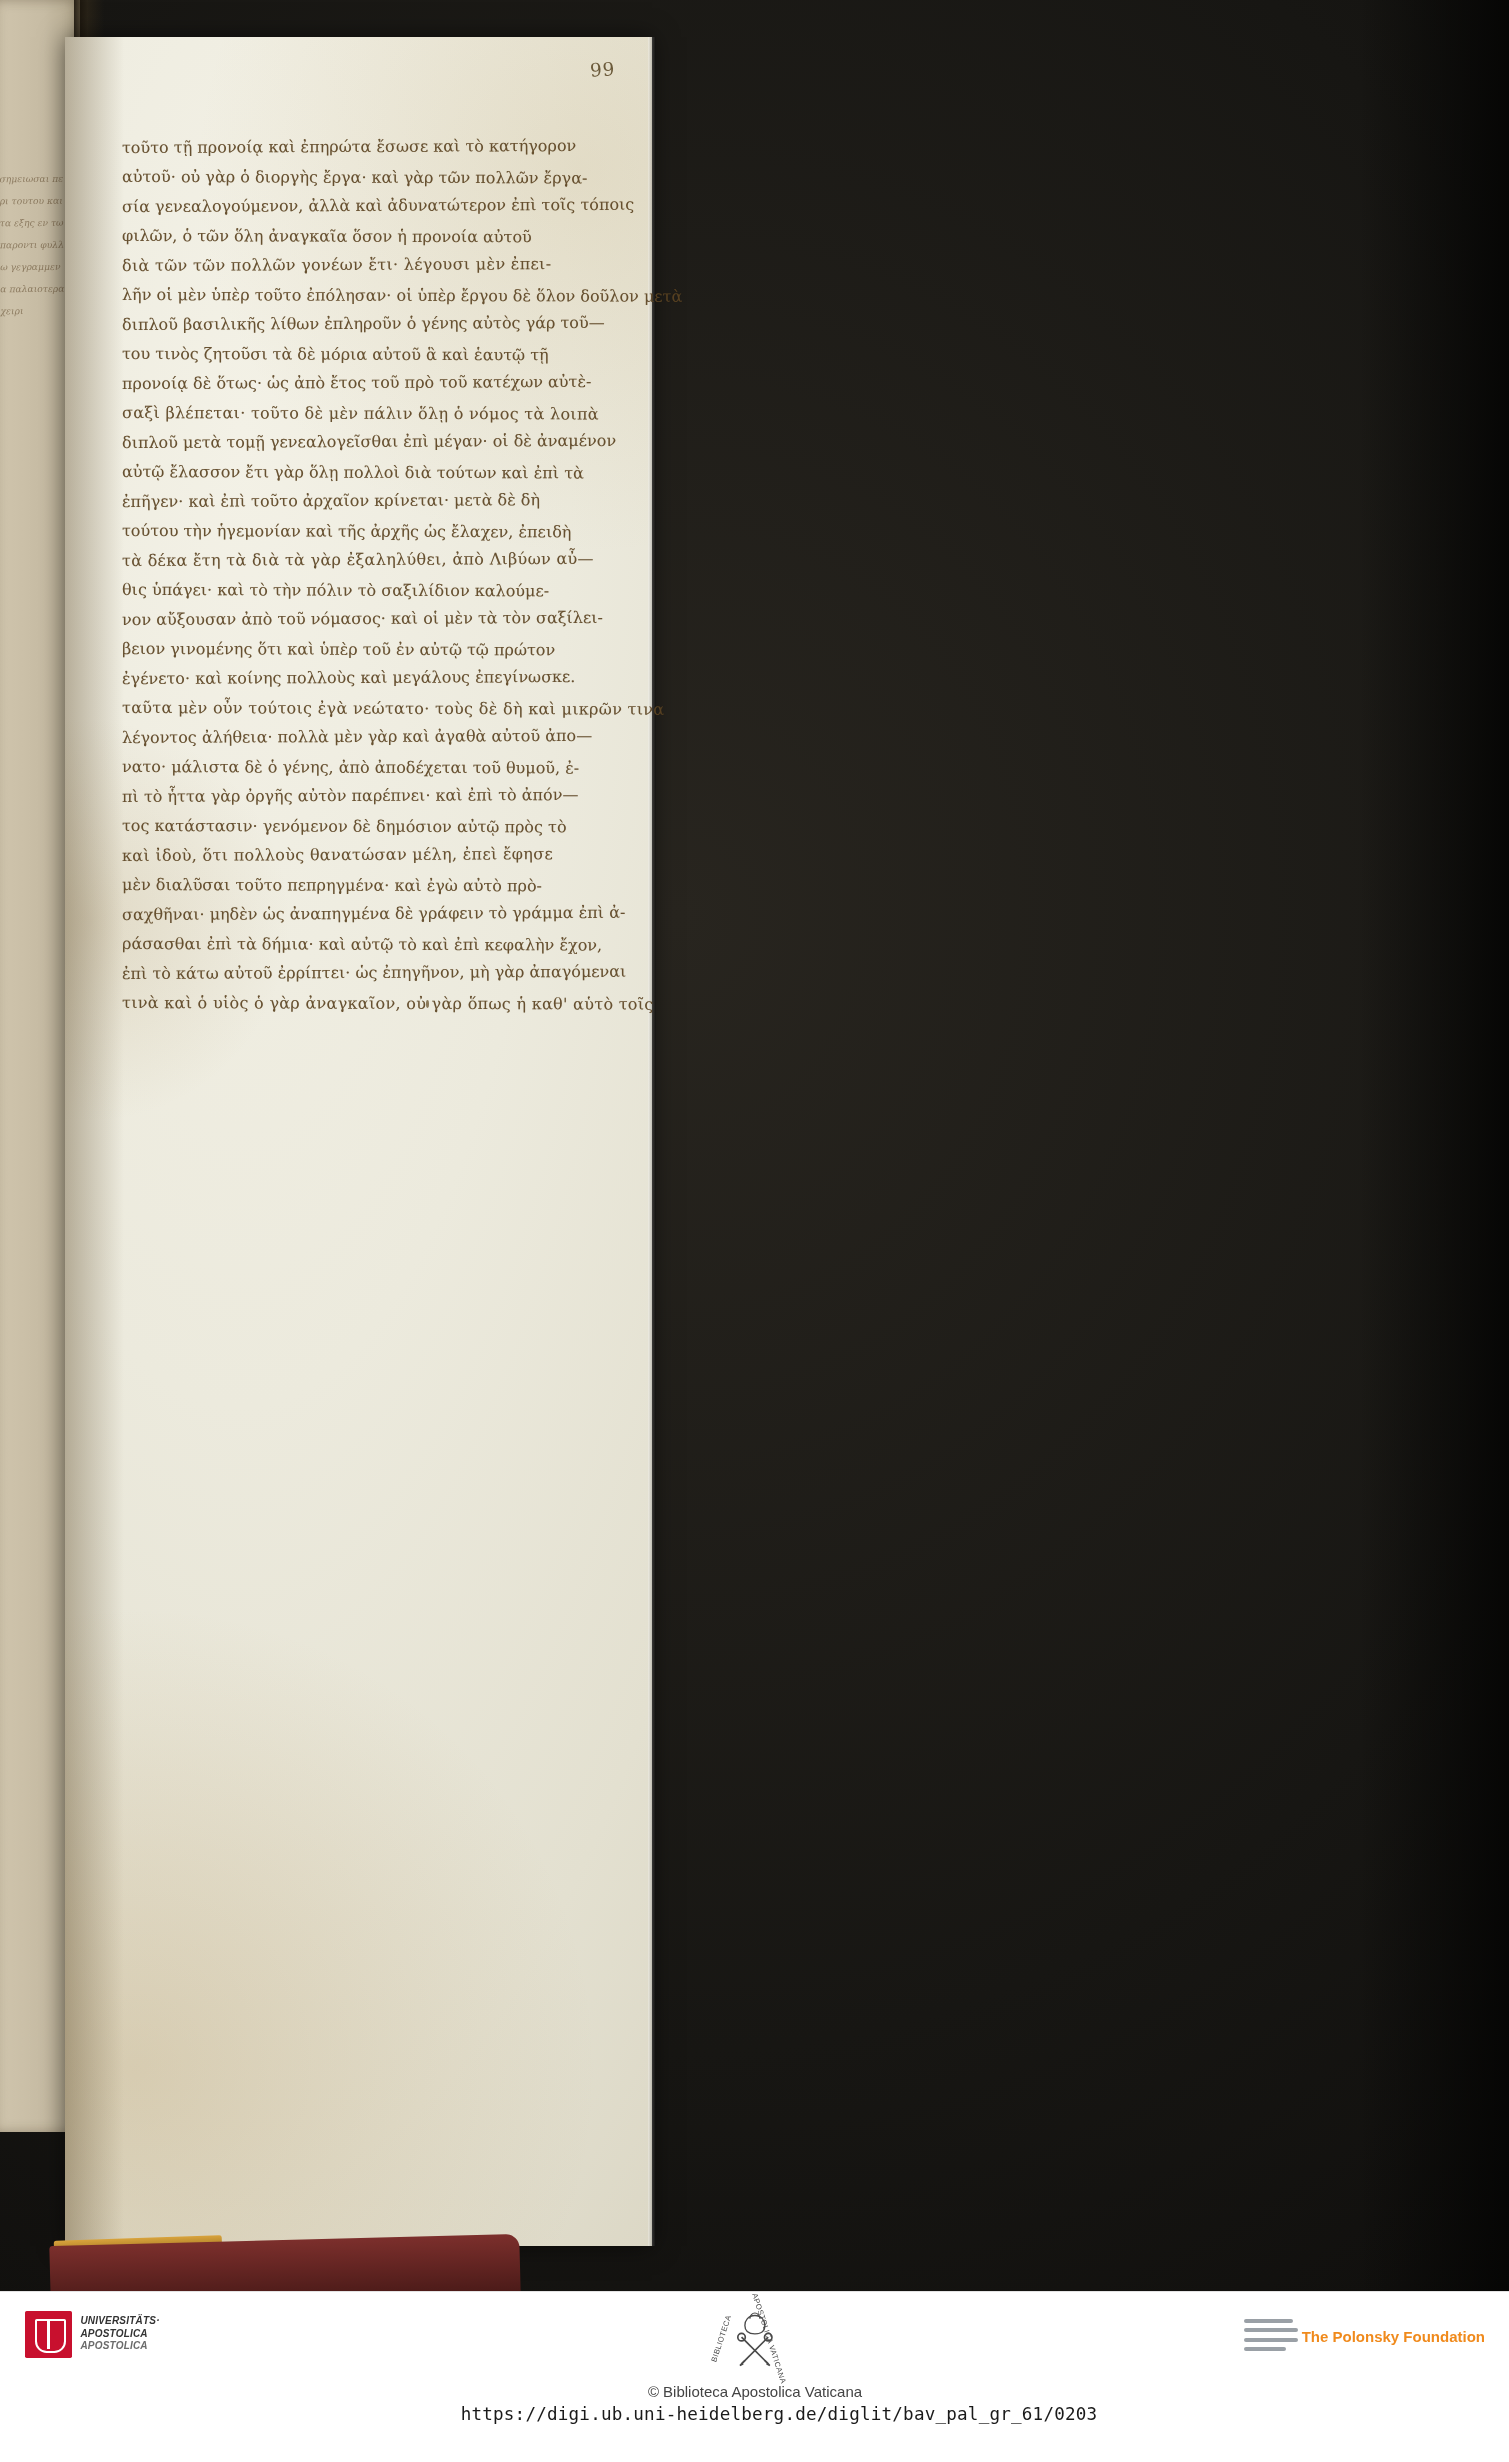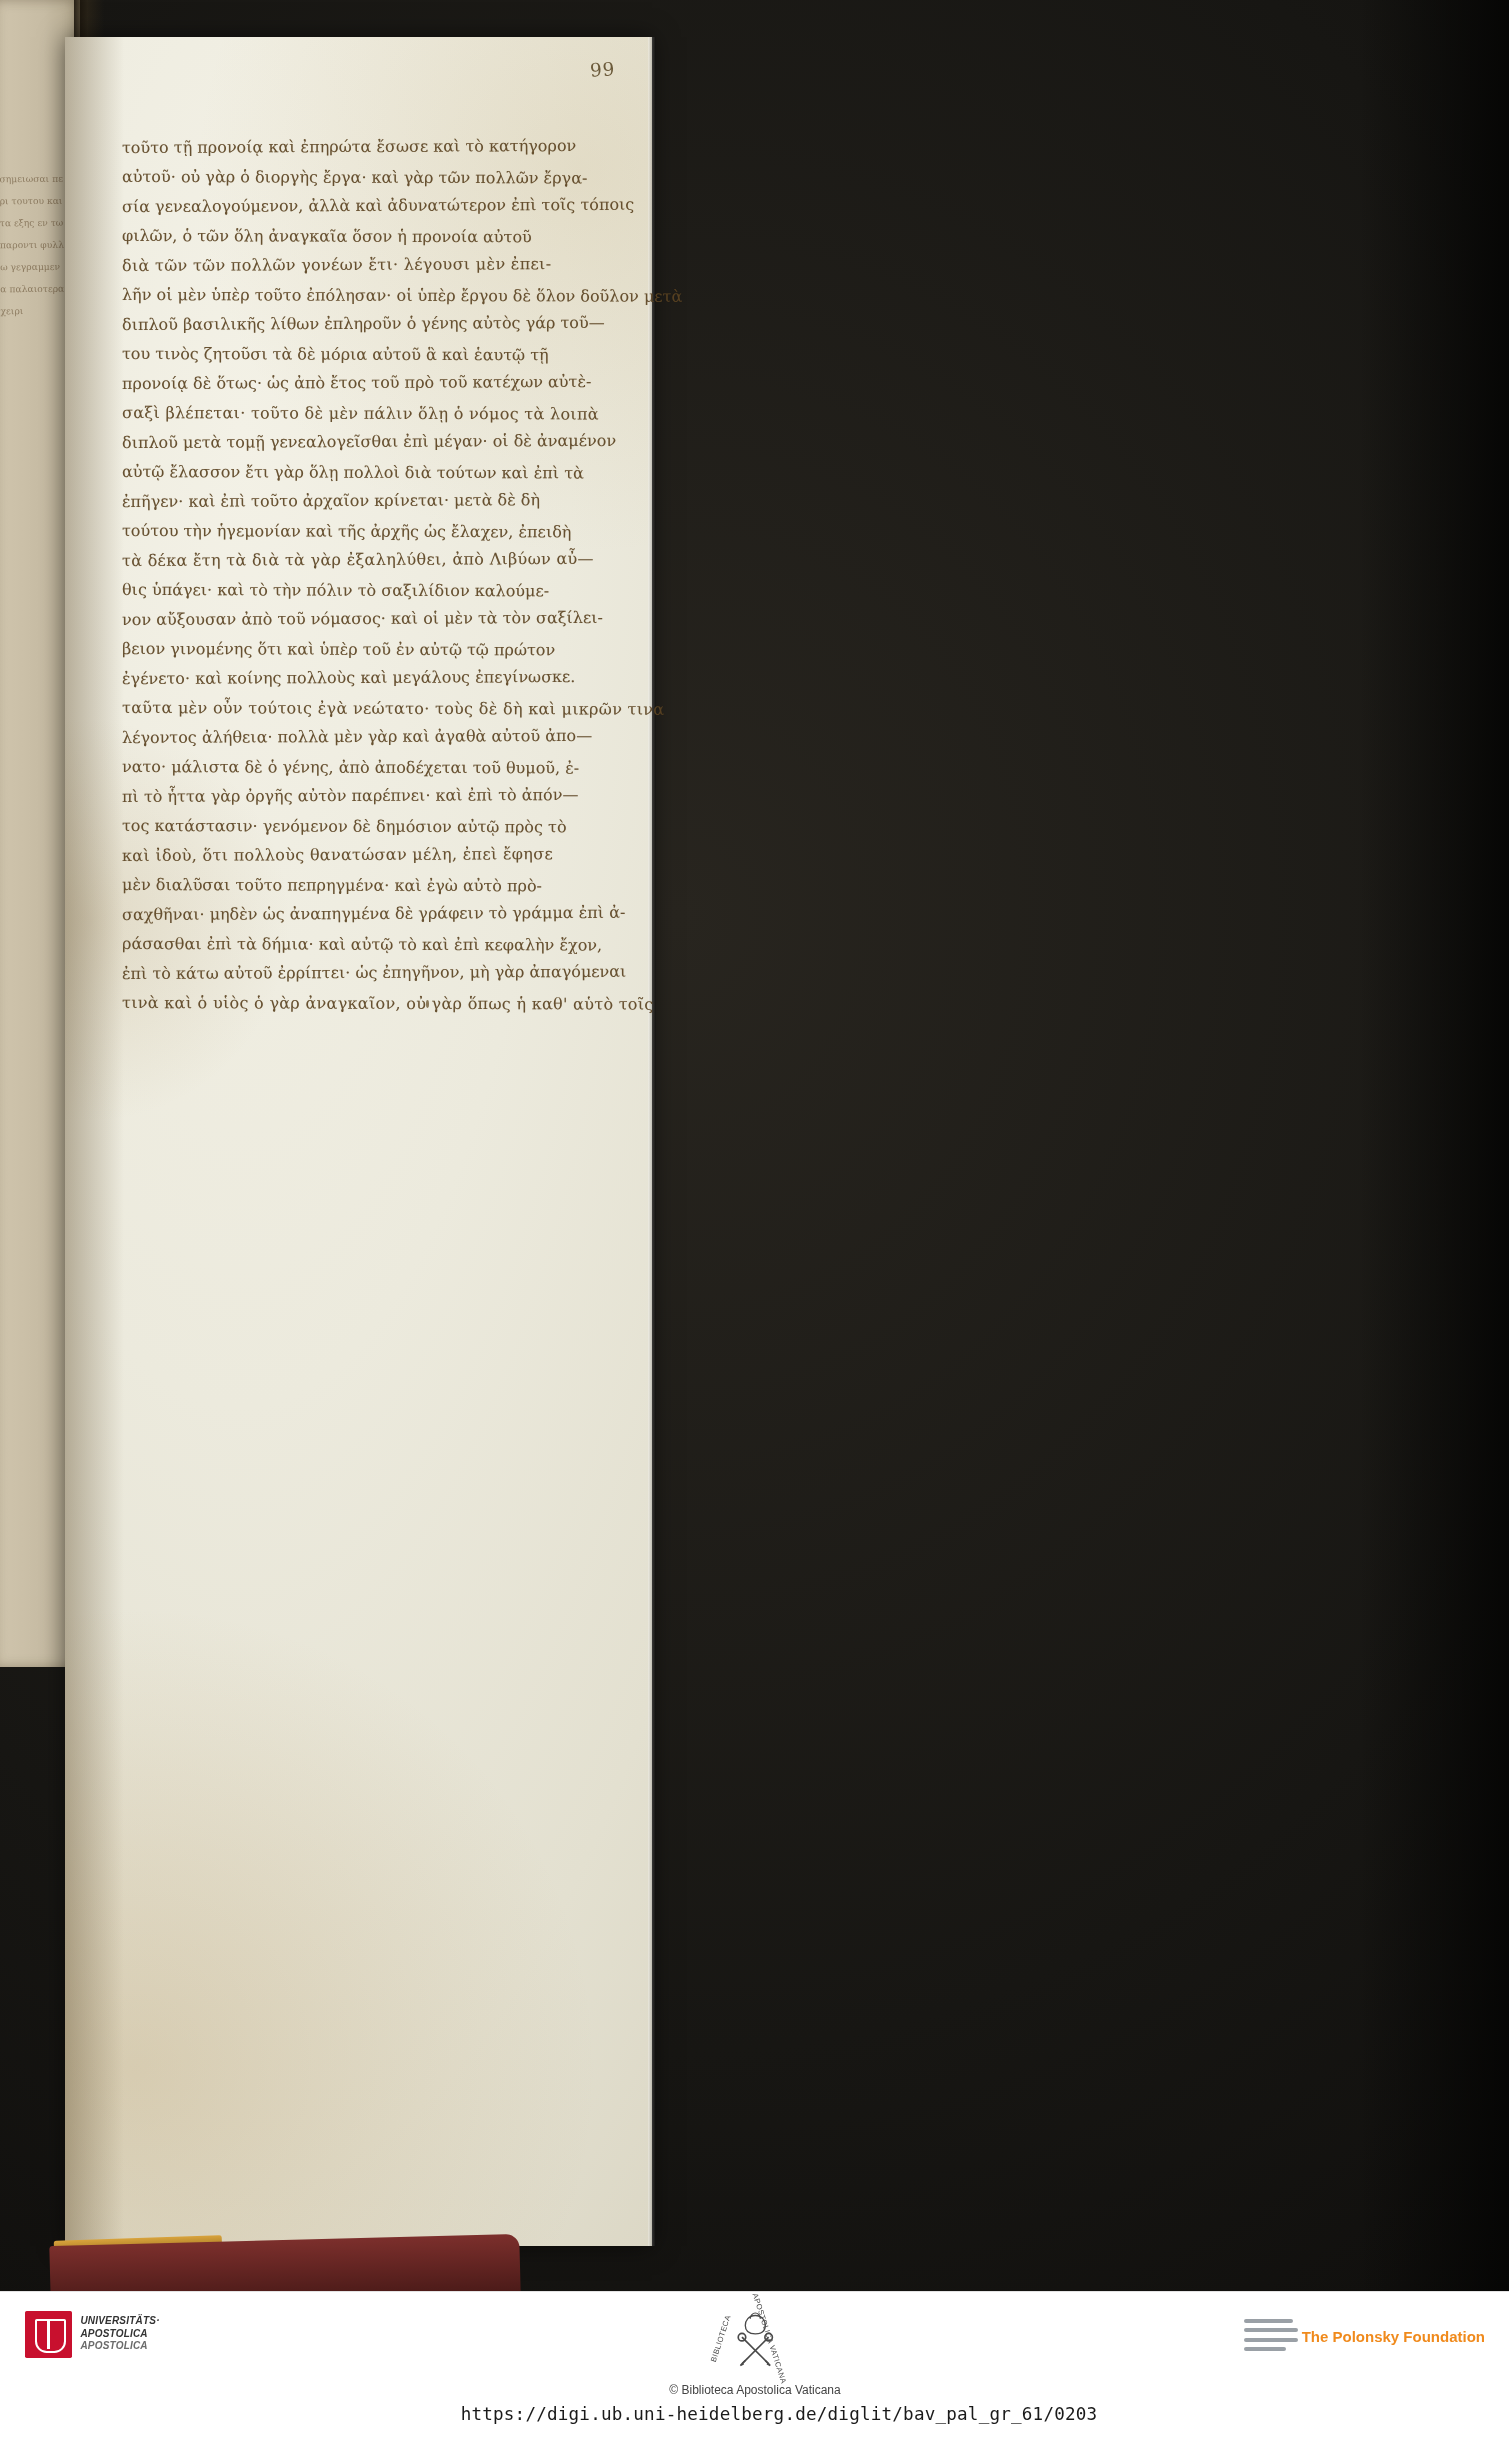--- a/index.html
+++ b/index.html
@@ -42,23 +42,24 @@
     height: 100%;
     background: linear-gradient(to right, rgba(10,9,8,0.0), rgba(5,5,4,0.95));
   }
 
   
   .verso {
     position: absolute;
     left: 0;
     top: 0;
     width: 80px;
-    height: 1667px;
+    height: 2132px;
     background: linear-gradient(to right, #cfc4ac 0%, #c7bca4 55%, #b3a88e 100%);
     box-shadow: inset -5px 0 11.7px rgba(60,45,25,0.35);
+    font-style: italic;
   }
   .verso-marg {
     position: absolute;
     left: 5px;
     top: 168px;
     width: 65px;
     height: 1595px;
     opacity: 0.55;
     line-height: 22px;
     font-family: "DejaVu Serif", serif;
@@ -258,21 +259,21 @@
     top: 28.5px;
     font-size: 7.6px;
     color: #4a4a4a;
     letter-spacing: 0.4px;
     white-space: nowrap;
   }
   .bav-ring .circle-text-left  { left: -5px;  transform: rotate(-72deg); }
   .bav-ring .circle-text-right { right: -8.4px; transform: rotate(72deg); }
   .bav-emblem { position: absolute; left: 28.5px; top: 6.7px; }
   .bav-copy {
-    font-size: 12px;
+    font-size: 15px;
     color: #444444;
     margin-top: 3.4px;
   }
 
   .polonsky {
     position: absolute;
     right: 25px;
     top: 22px;
     display: flex;
     align-items: center;

